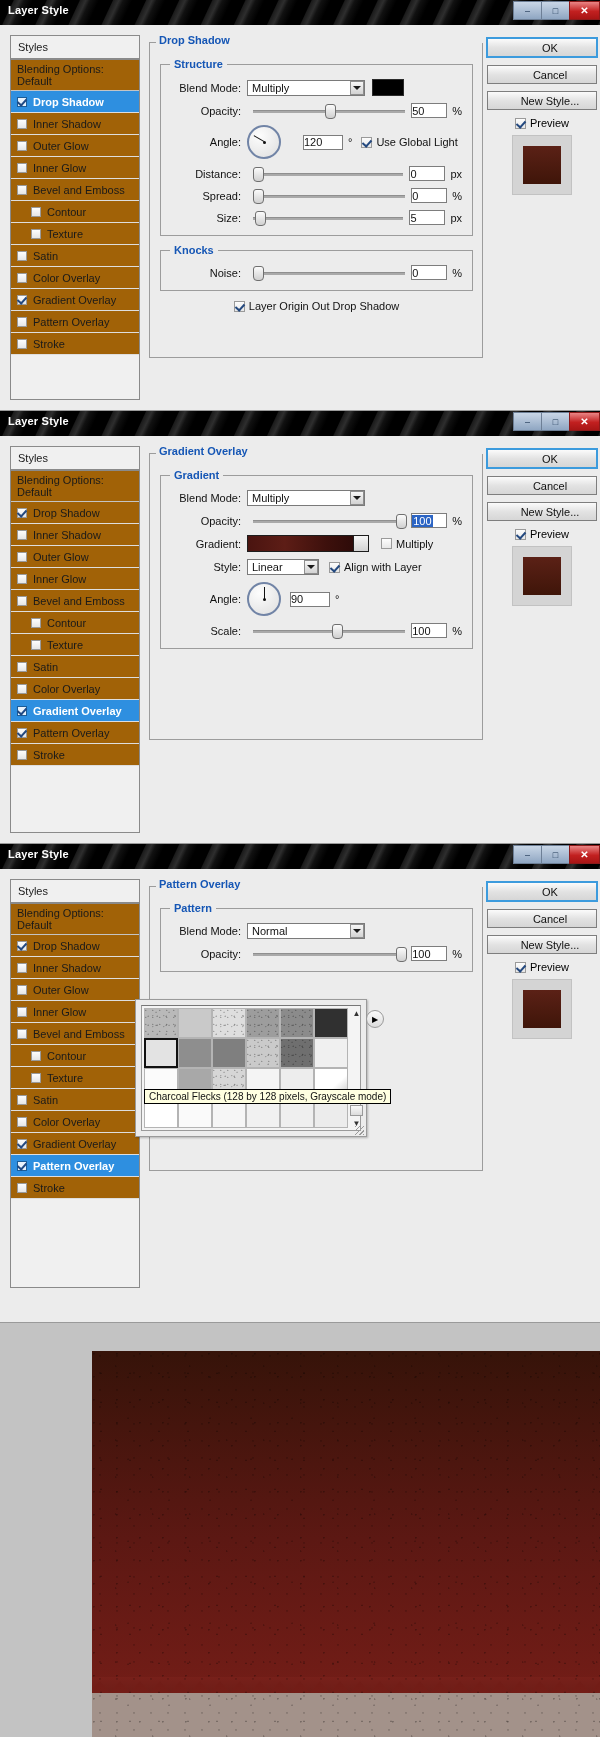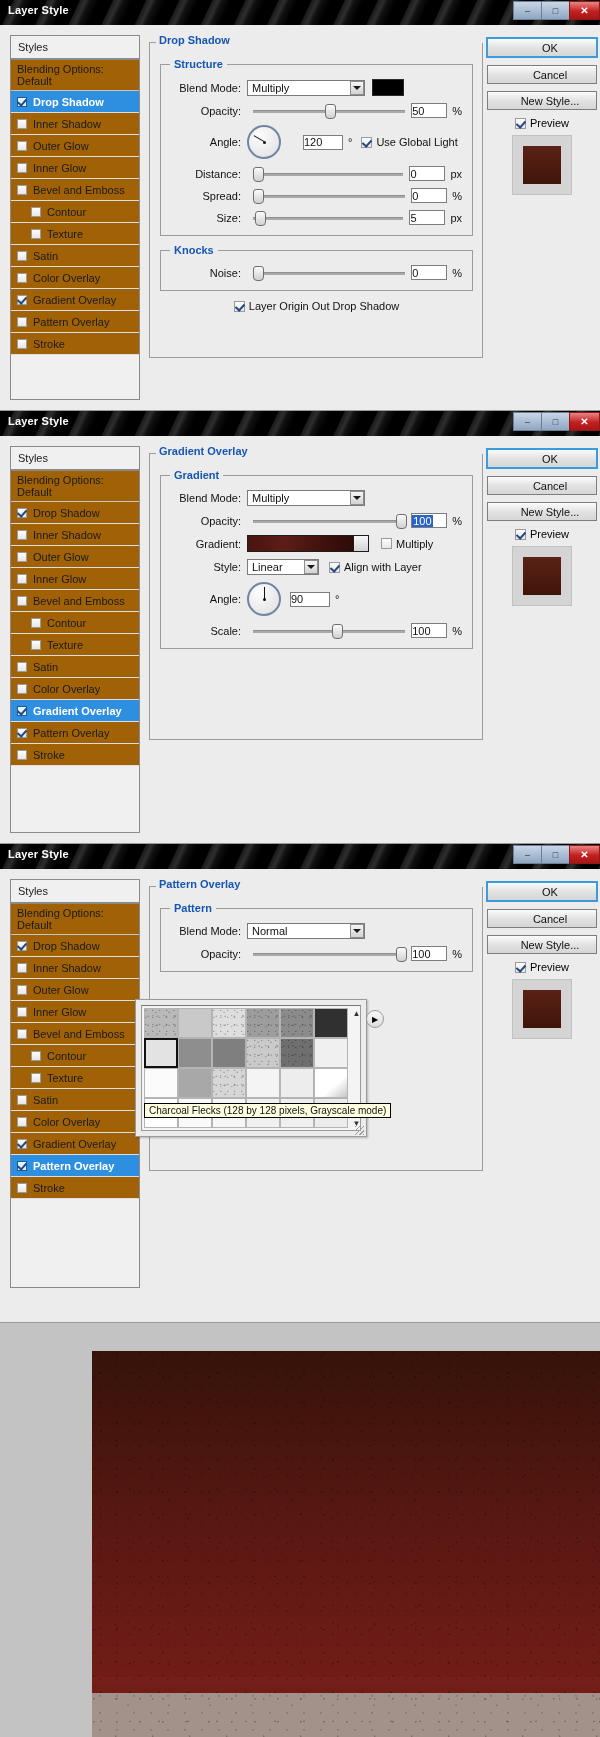--- a/index.html
+++ b/index.html
@@ -614,21 +614,21 @@
               <div class="pat" style="background-color:#ececec"></div>
             </div>
             <div class="scrollcol">
               <span class="scroll-arrow">▲</span>
               <span style="width:11px;height:9px;border:1px solid #9a9a9a;background:linear-gradient(#fafafa,#dcdcdc);margin-top:auto;margin-bottom:2px"></span>
               <span class="scroll-arrow">▼</span>
             </div>
           </div>
           <span class="resize-grip"></span>
           <div class="picker-menu">▶</div>
-          <div class="tooltip" style="left:8px;top:103px">Charcoal Flecks (128 by 128 pixels, Grayscale mode)</div>
+          <div class="tooltip" style="left:8px;top:89px">Charcoal Flecks (128 by 128 pixels, Grayscale mode)</div>
         </div>
       </div>
 
       <div class="right-col">
         <div class="btn primary">OK</div>
         <div class="btn">Cancel</div>
         <div class="btn">New Style...</div>
         <div class="preview-row">
           <span class="chk">
               <span class="box on"></span>

